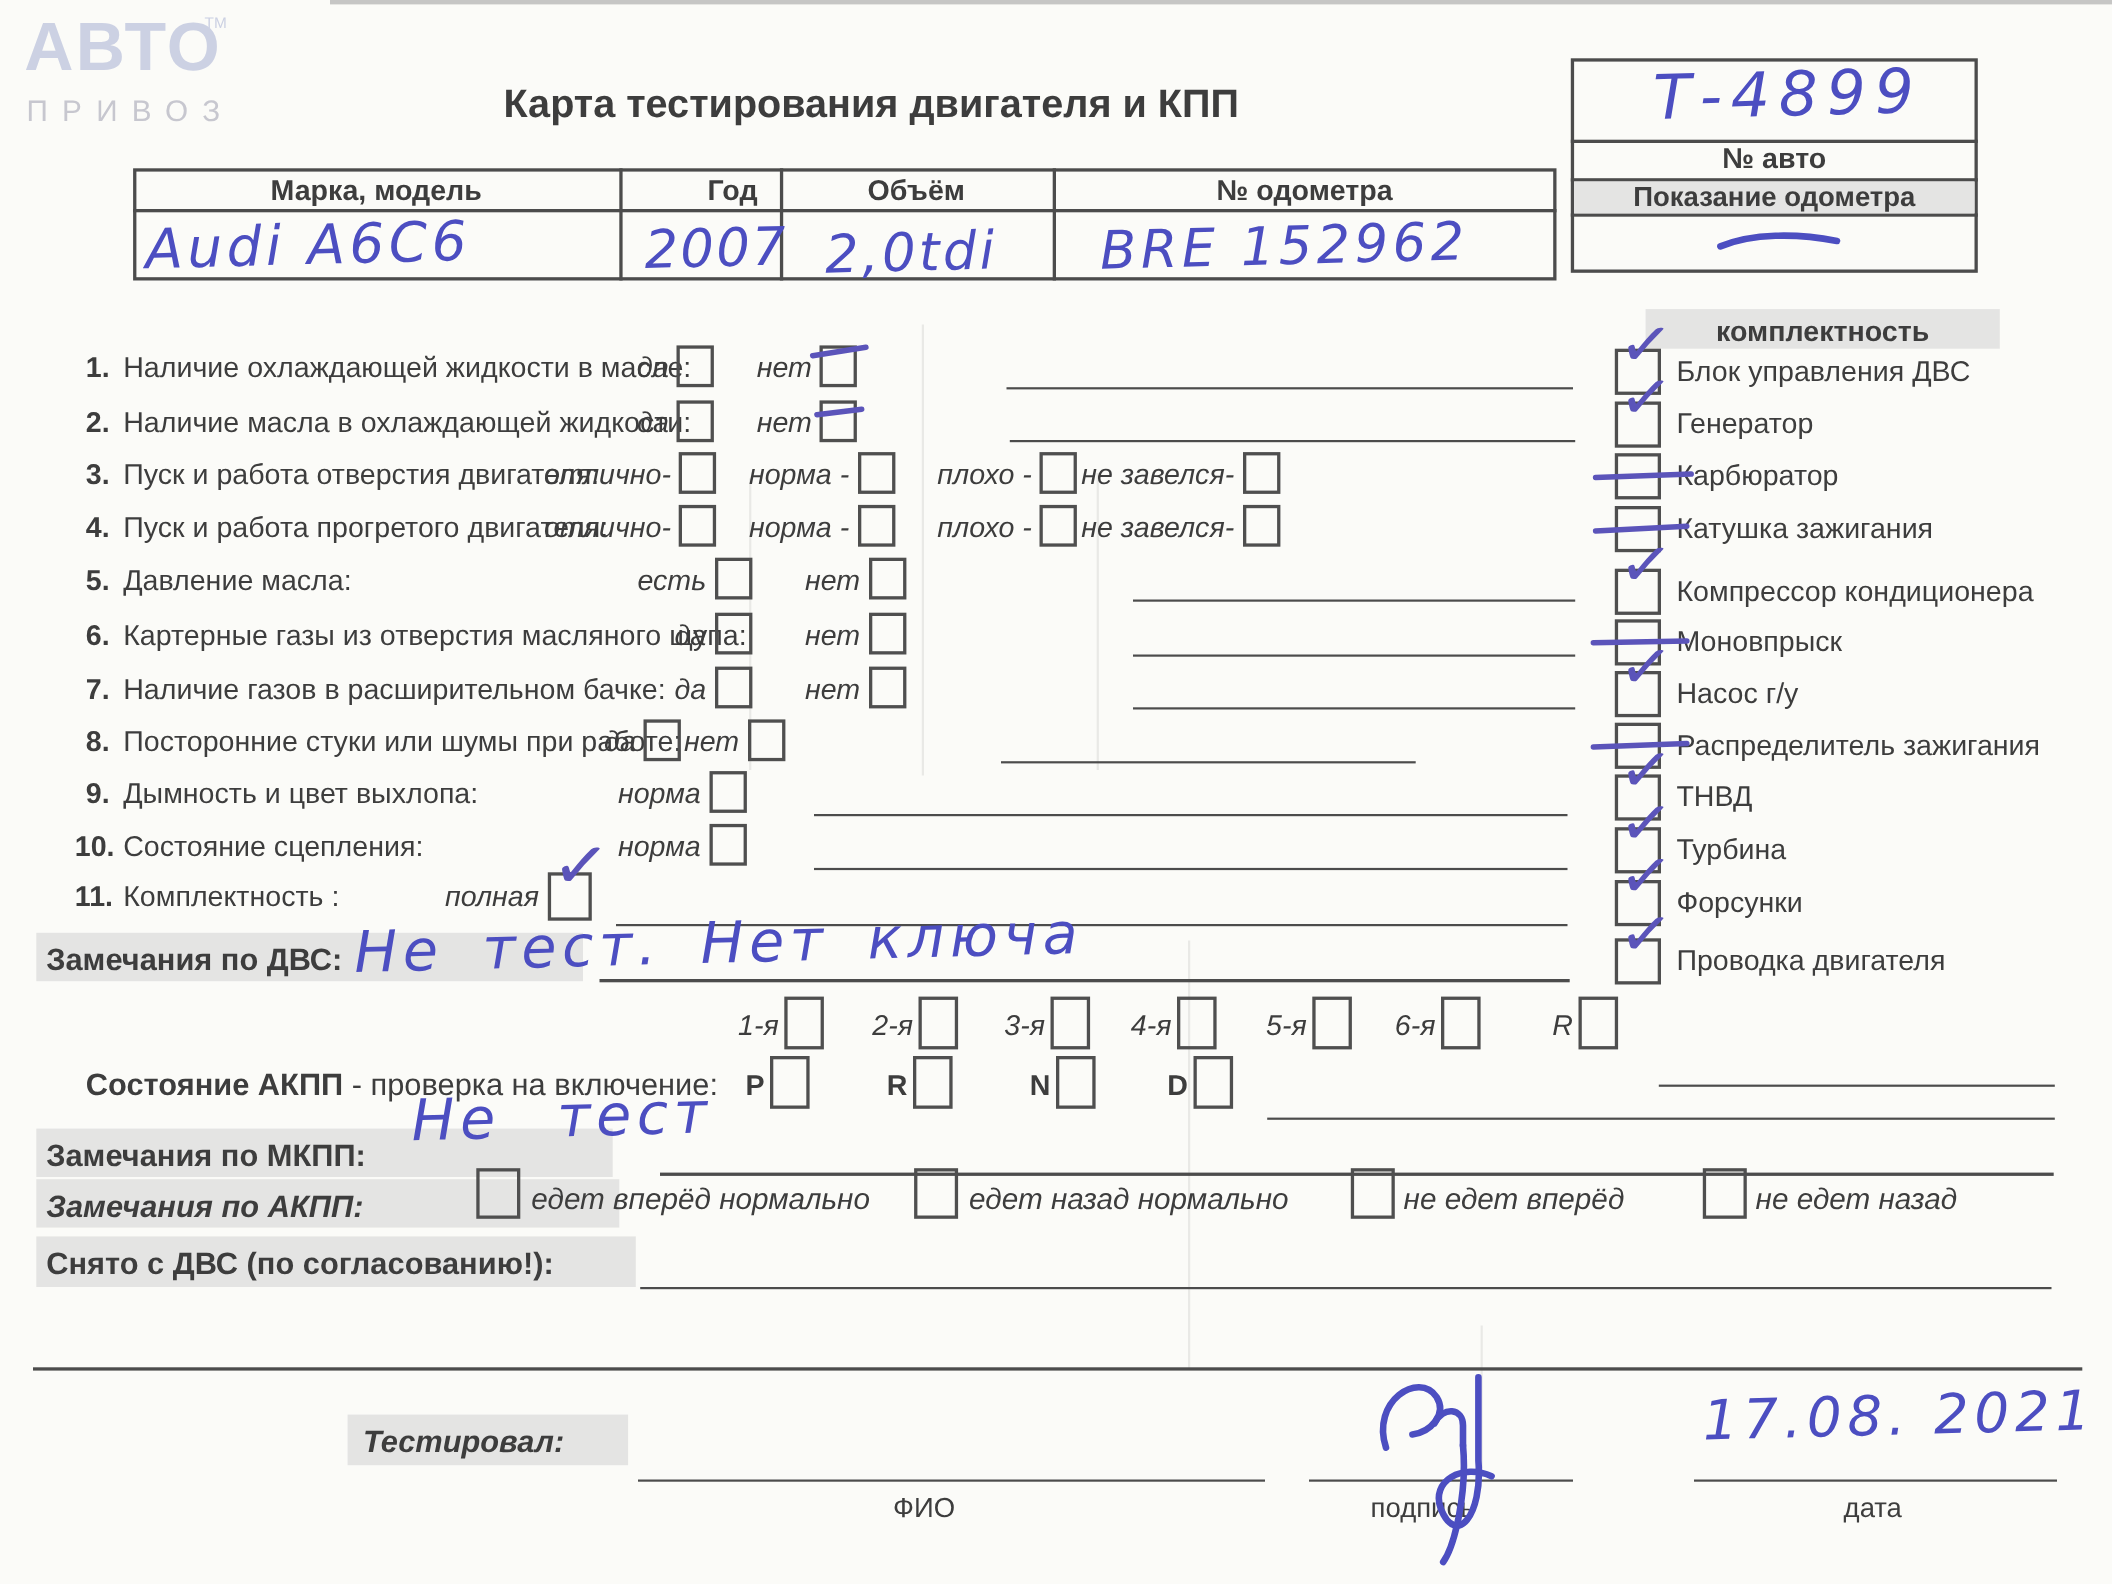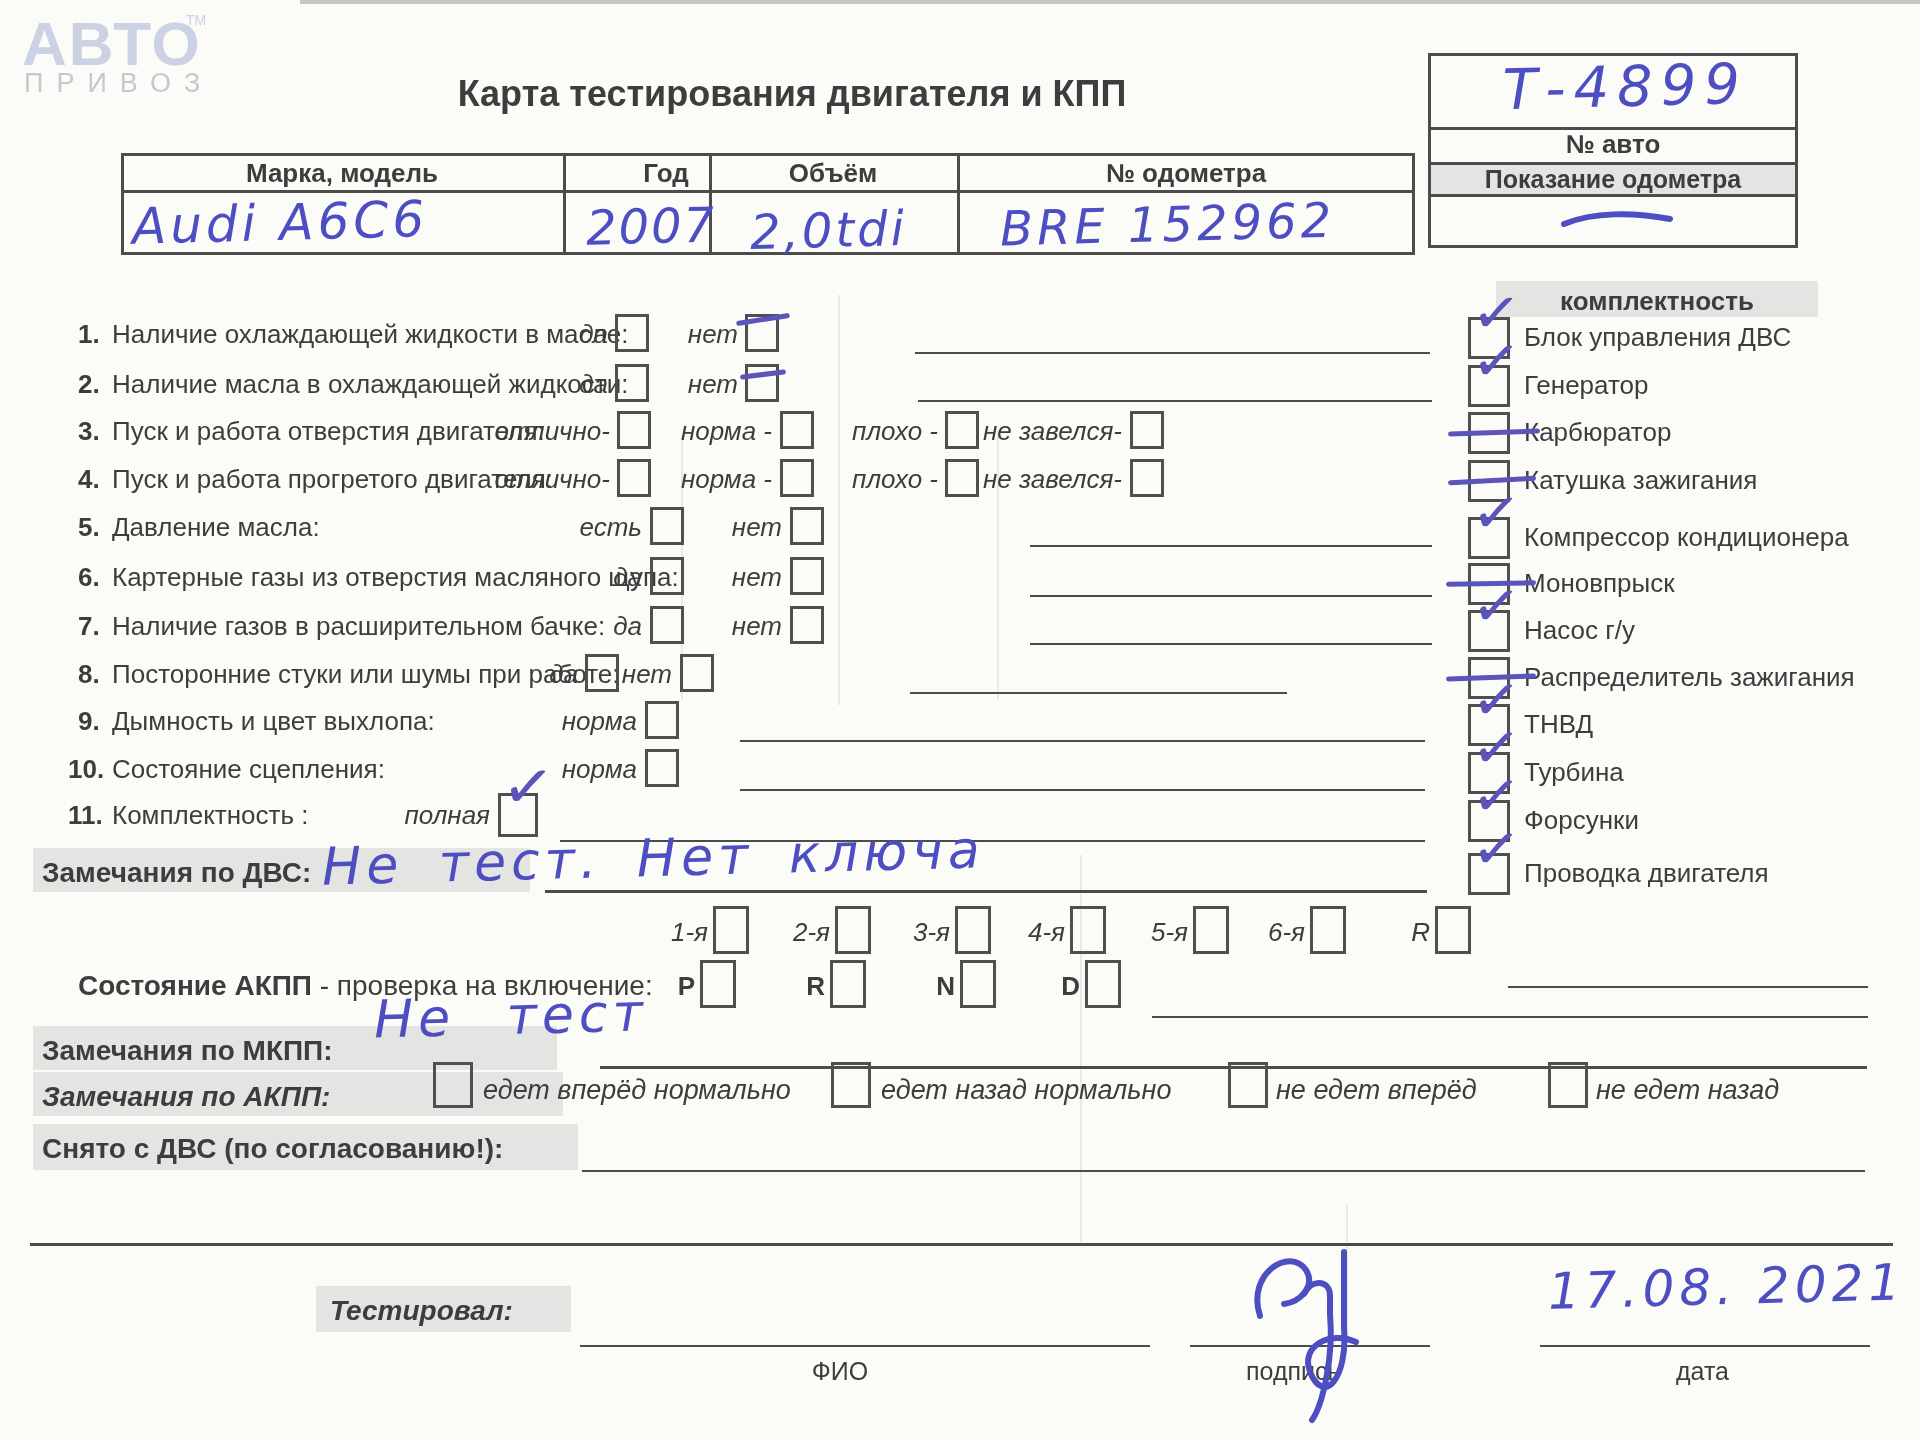--- a/index.html
+++ b/index.html
@@ -36,21 +36,21 @@
 
   <div class="scan" style="left:681px;top:435px;height:265px;"></div>
   <div class="scan" style="left:838px;top:295px;height:410px;"></div>
   <div class="scan" style="left:997px;top:430px;height:270px;"></div>
   <div class="scan" style="left:1080px;top:855px;height:390px;"></div>
   <div class="scan" style="left:1346px;top:1205px;height:130px;"></div>
   <div style="position:absolute;left:300px;top:0;width:1620px;height:4px;background:#9a9a9a;opacity:.55;"></div>
 
   <div class="logo1" style="left:22px;top:8px;">АВТО</div>
   <div class="logotm" style="left:186px;top:12px;">TM</div>
-  <div class="logo2" style="left:24px;top:68px;">ПРИВОЗ</div>
+  <div class="logo2" style="left:24px;top:86px;">ПРИВОЗ</div>
 
   <div class="t b ctr" style="left:792px;top:72px;font-size:36px;">Карта тестирования двигателя  и КПП</div>
 
   <div class="frame" style="left:121px;top:153px;width:1294px;height:102px;"></div>
   <div class="ln" style="left:121px;top:190px;width:1294px;"></div>
   <div class="vln" style="left:563px;top:153px;height:102px;"></div>
   <div class="vln" style="left:709px;top:153px;height:102px;"></div>
   <div class="vln" style="left:957px;top:153px;height:102px;"></div>
   <div class="t b ctr" style="left:342px;top:158px;">Марка, модель</div>
   <div class="t b ctr" style="left:636px;top:158px;margin-left:30px;">Год</div>

